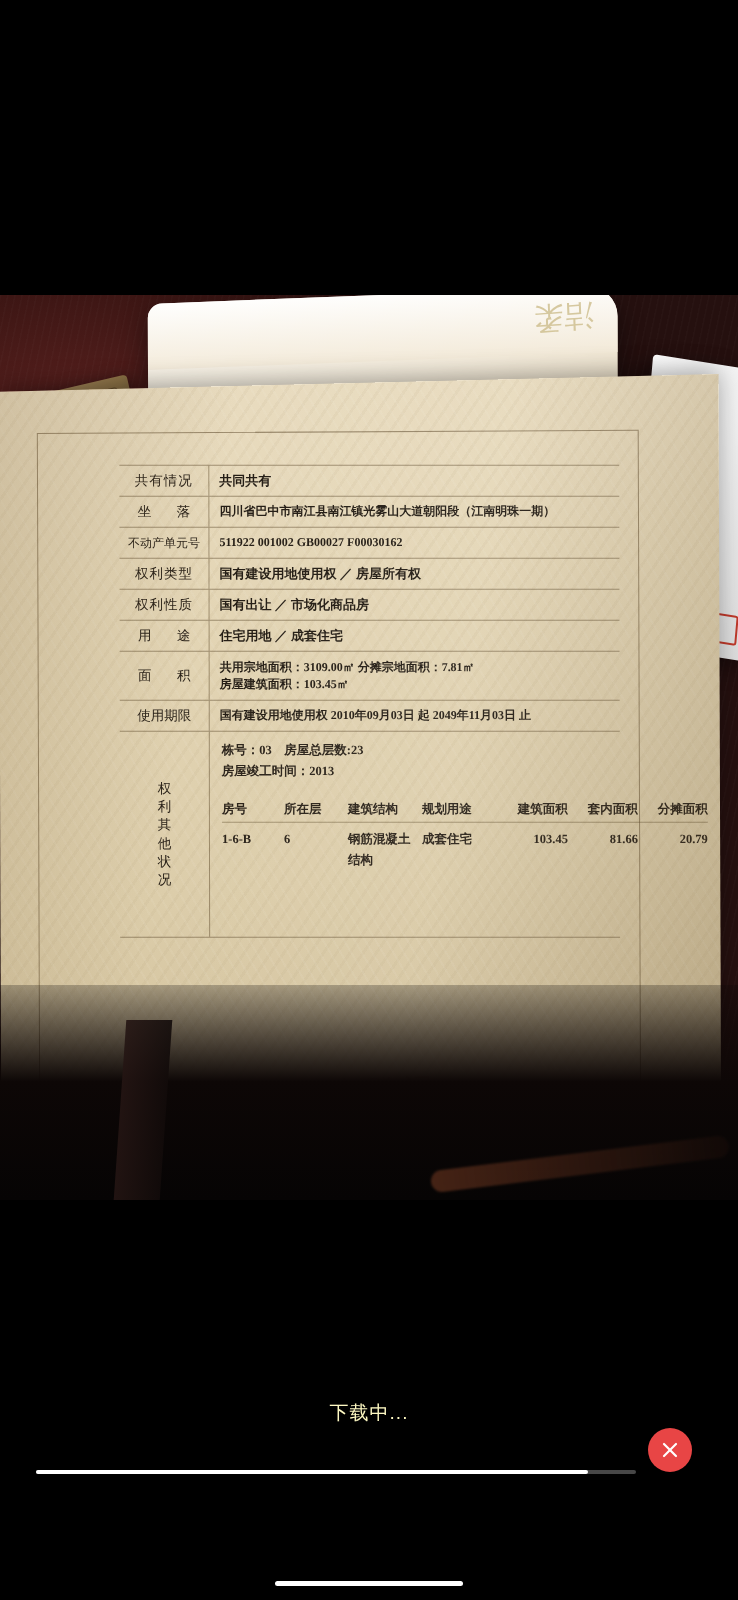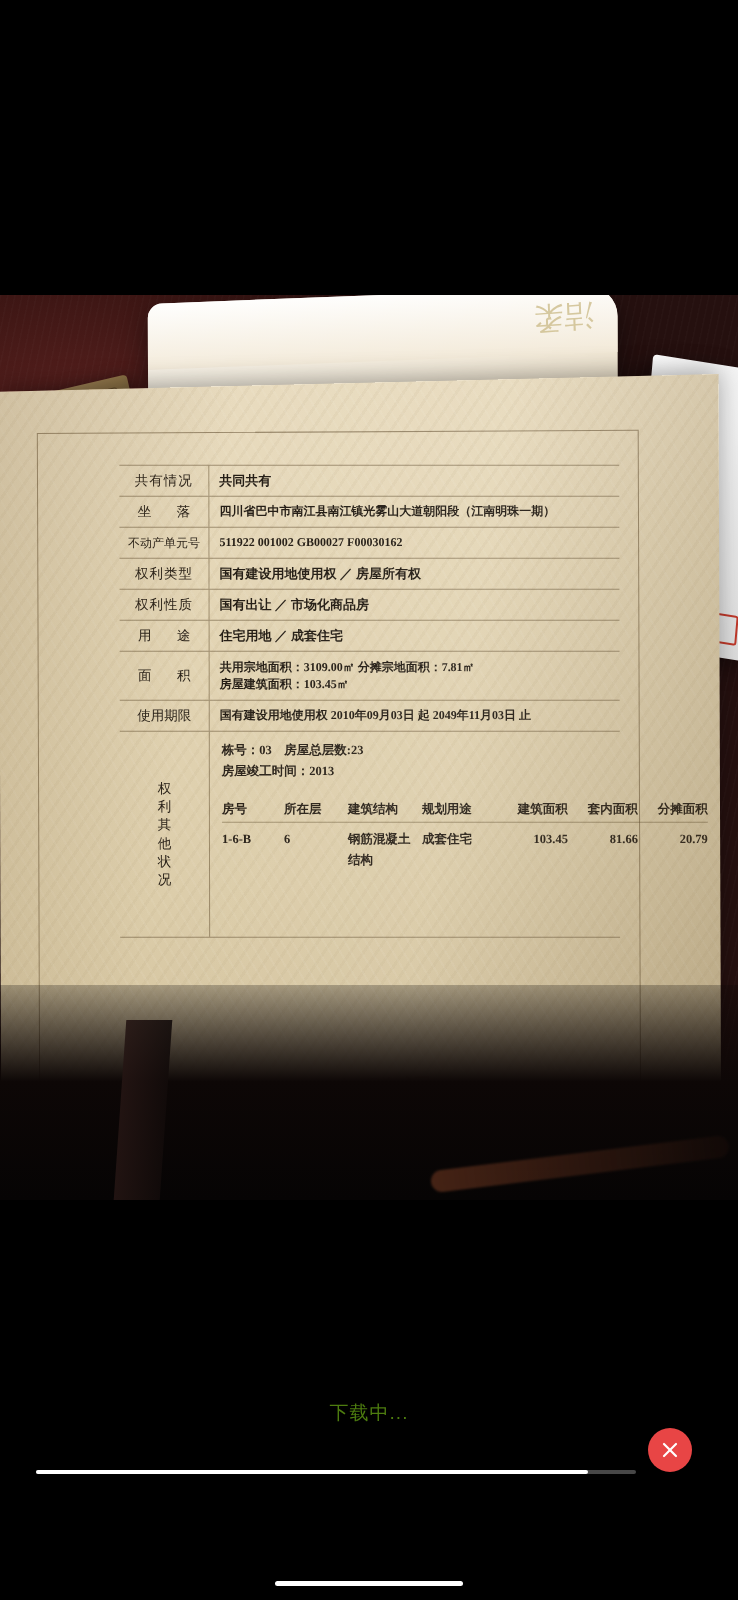--- a/index.html
+++ b/index.html
@@ -357,21 +357,21 @@
     letter-spacing: 4px;
     transform: rotate(-4deg);
   }
 
   
   .status-text {
     position: absolute;
     left: 0; right: 0;
     top: 1400px;
     text-align: center;
-    color: #4d7c0f;
+    color: #fef9c3;
     font-size: 19px;
     letter-spacing: 1px;
   }
   .progress-wrap {
     position: absolute;
     left: 36px;
     top: 1470px;
     width: 600px;
     height: 4px;
     background: rgba(255,255,255,.28);

